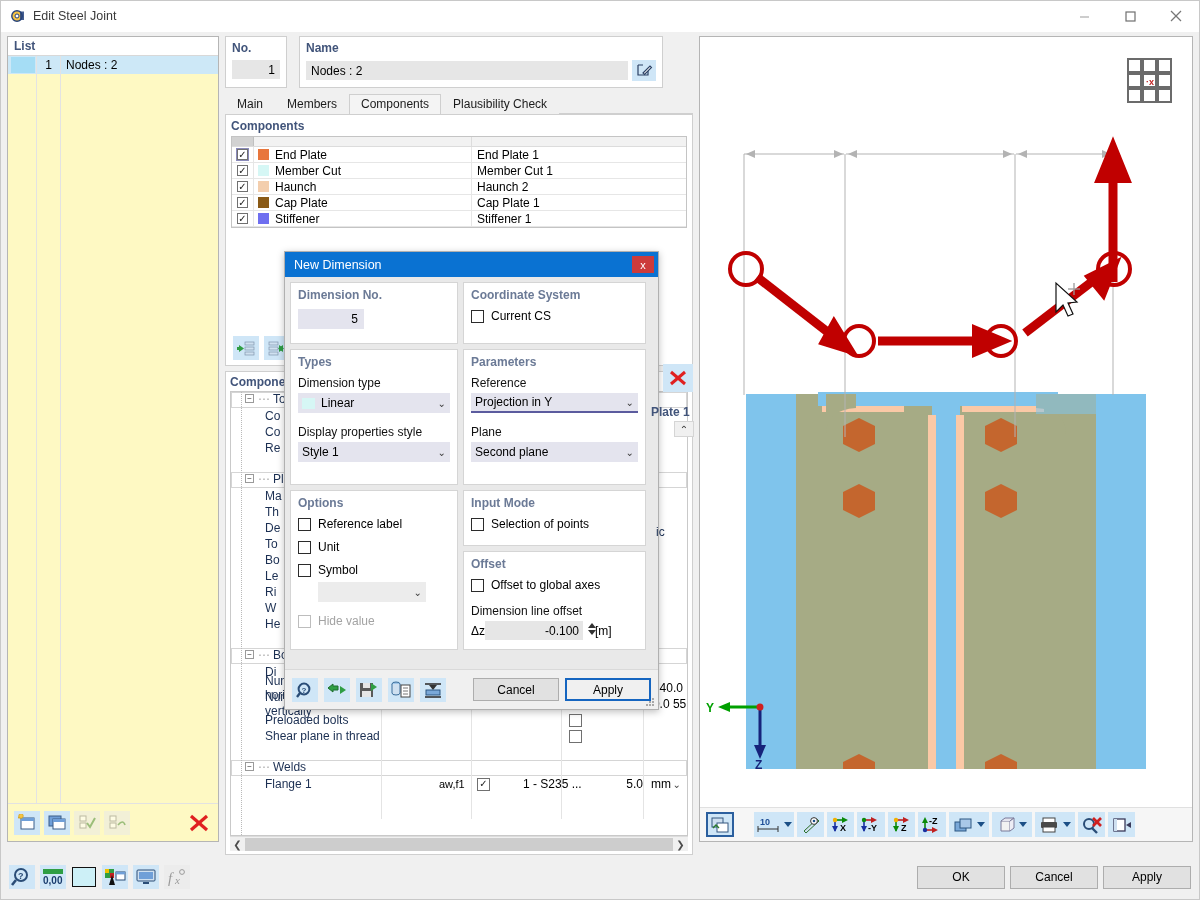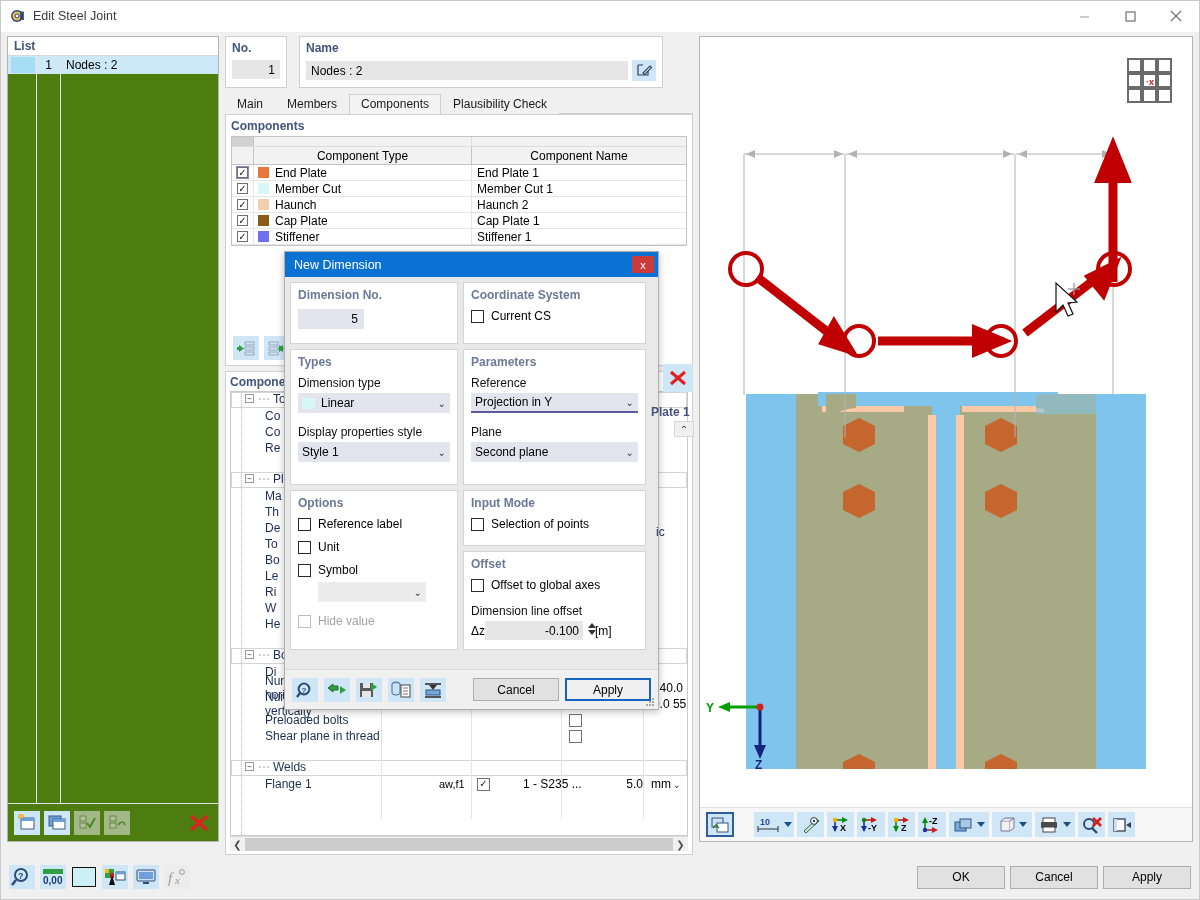--- a/index.html
+++ b/index.html
@@ -36,21 +36,21 @@
   .titlebar .win-btns { margin-left: auto; display: flex; }
   .titlebar .win-btn {
     width: 46px; height: 31px; display: flex;
     align-items: center; justify-content: center;
     color: #8a8a8a; font-size: 13px;
   }
   
   .body-area { flex: 1; display: flex; padding: 4px 6px 0 6px; gap: 0; }
   
   .list-panel {
-    width: 212px; background: #4d7c0f; border: 1px solid #b5b5b5;
+    width: 212px; background: #fef9c3; border: 1px solid #b5b5b5;
     display: flex; flex-direction: column;
     margin-right: 6px;
     height: 806px;
   }
   .list-header {
     height: 19px; padding: 2px 6px;
     font-weight: bold; color: #41547a; font-size: 12px;
     border-bottom: 1px solid #d8d8d8;
     background: #fff;
   }
@@ -382,25 +382,20 @@
         <div class="tabs-rest"></div>
       </div>
 
       <div class="comp-box">
         <div class="flabel">Components</div>
         <div class="ctable">
           <div class="hdr-strip">
             <div class="c0"></div>
               <div class="c1"></div>
               <div class="c2"></div>
-          </div>
-          <div class="hdr">
-            <div class="h0"></div>
-            <div class="h1">Component Type</div>
-            <div class="h2">Component Name</div>
           </div>
           <div class="crow">
             <div class="k0">
                 <span class="cbx sel">✓</span>
               </div>
             <div class="k1">
                 <span class="cswatch" style="background:#e8763c"></span>
                 <span>End Plate</span>
               </div>
             <div class="k2">End Plate 1</div>

